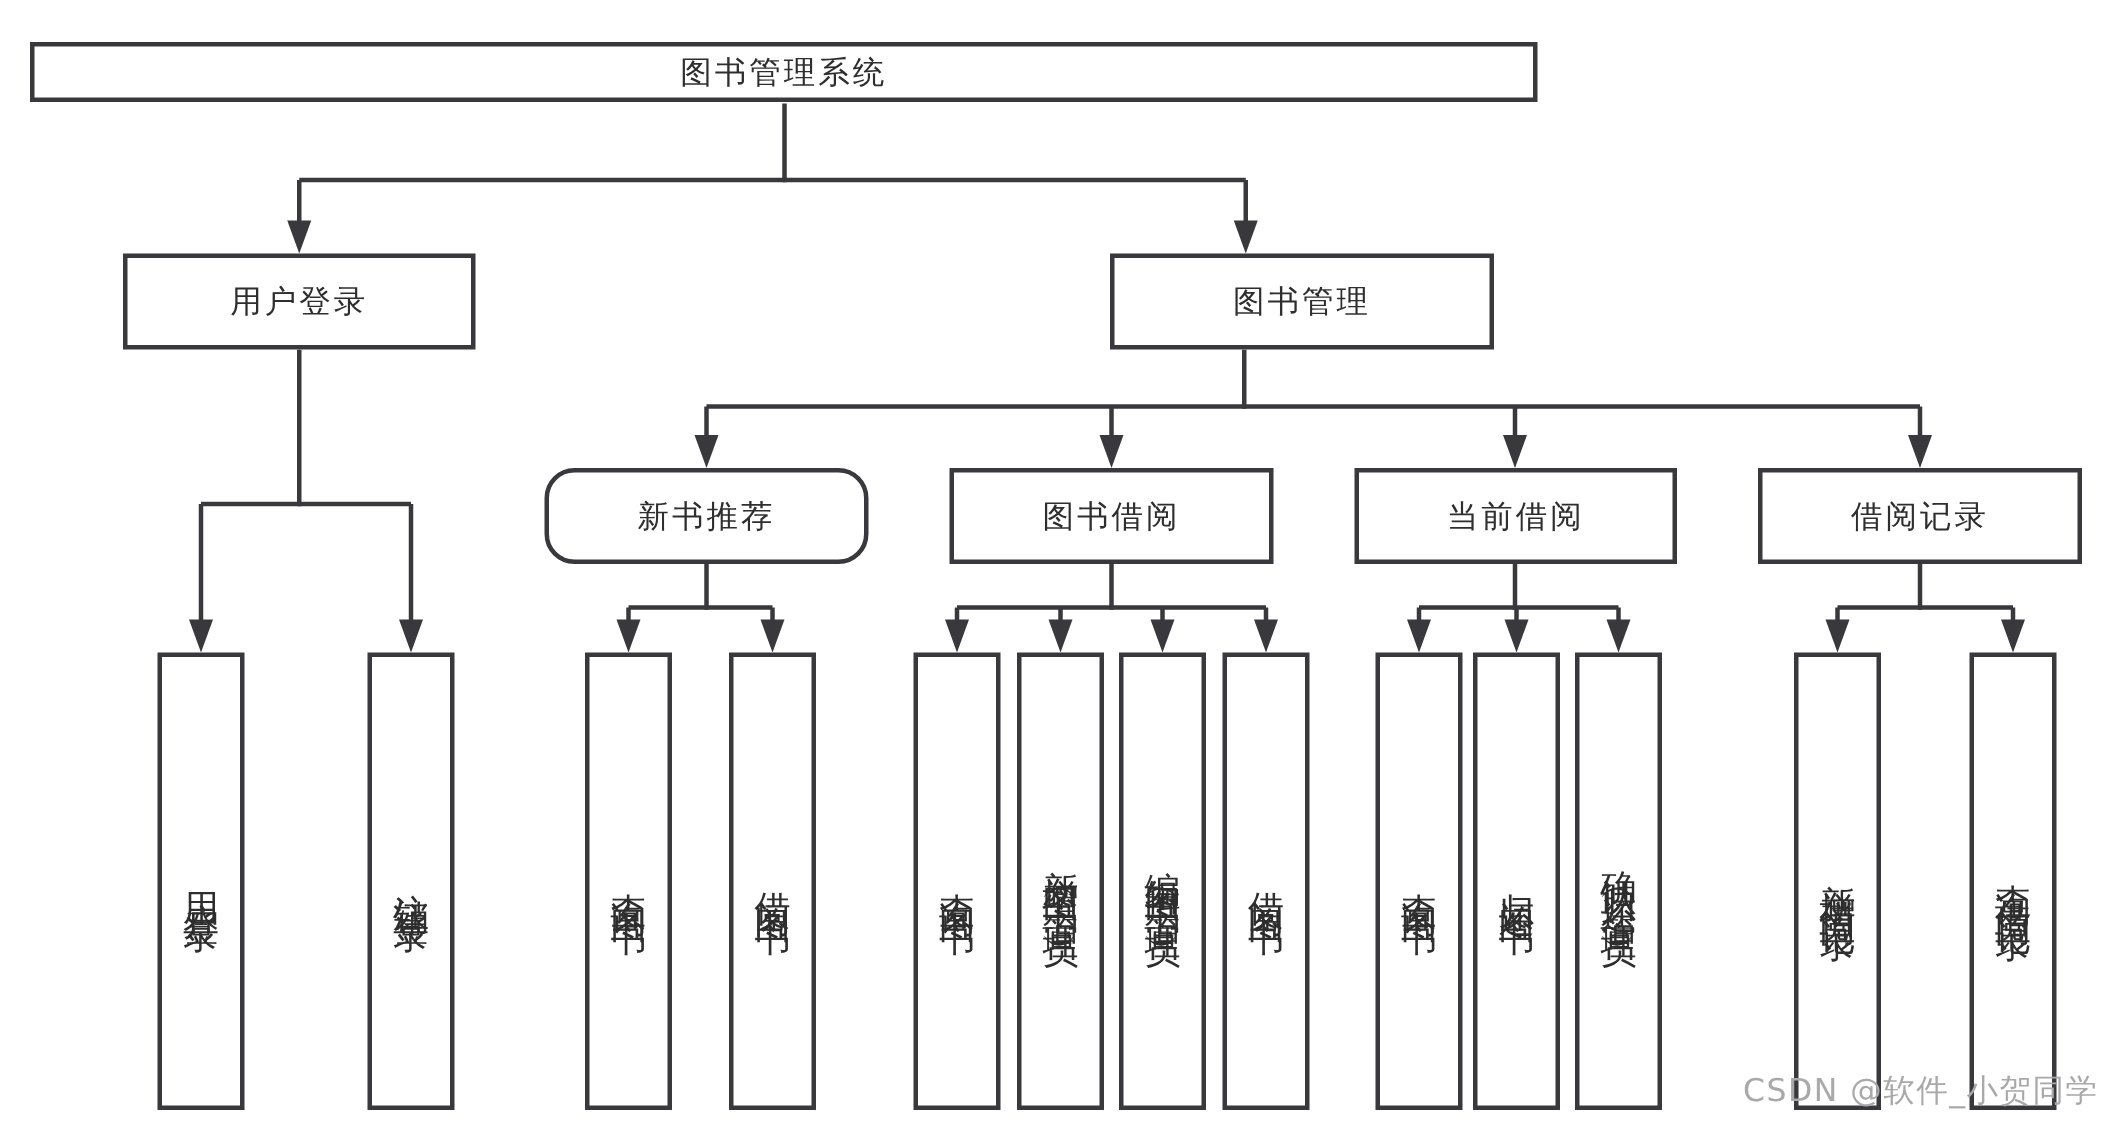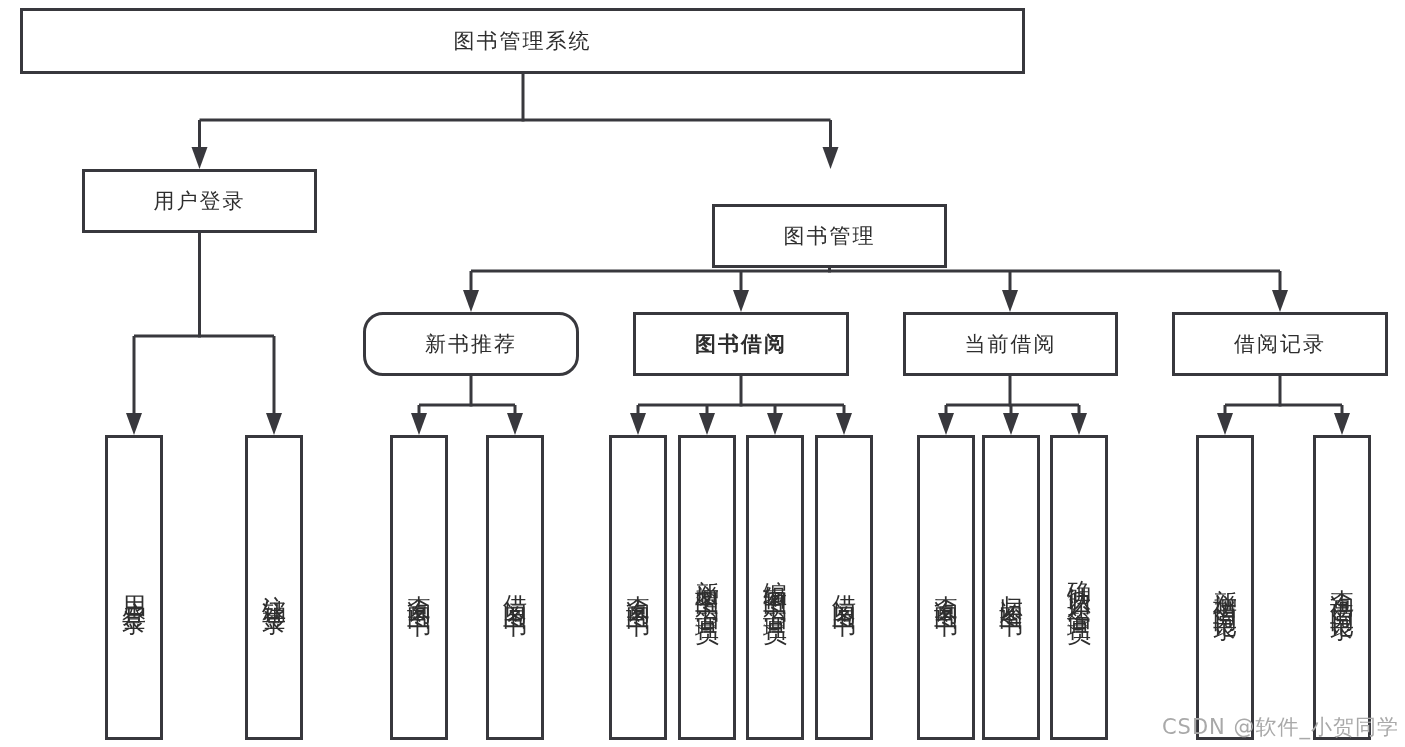--- a/index.html
+++ b/index.html
@@ -82,27 +82,27 @@
       <line x1="1011" y1="405" x2="1011" y2="419"></line>
       <polygon points="1003,413 1019,413 1011,435"></polygon>
       <line x1="1079" y1="405" x2="1079" y2="419"></line>
       <polygon points="1071,413 1087,413 1079,435"></polygon>
       <line x1="1225" y1="405" x2="1225" y2="419"></line>
       <polygon points="1217,413 1233,413 1225,435"></polygon>
       <line x1="1342" y1="405" x2="1342" y2="419"></line>
       <polygon points="1334,413 1350,413 1342,435"></polygon>
     </svg>
 
-  <div class="hbox" style="left:20px;top:8px;width:1005px;height:66px;">图书管理系统</div>
+  <div class="hbox" style="left:20px;top:28px;width:1005px;height:40px;">图书管理系统</div>
 
   <div class="hbox" style="left:82px;top:169px;width:235px;height:64px;">用户登录</div>
-  <div class="hbox" style="left:712px;top:169px;width:235px;height:64px;margin-top:35px;">图书管理</div>
+  <div class="hbox" style="left:740px;top:169px;width:256px;height:64px;">图书管理</div>
 
   <div class="hbox" style="left:363px;top:312px;width:216px;height:64px;border-radius:20px;">新书推荐</div>
-  <div class="hbox" style="left:633px;top:312px;width:216px;height:64px;font-weight:bold;">图书借阅</div>
+  <div class="hbox" style="left:633px;top:312px;width:216px;height:64px;">图书借阅</div>
   <div class="hbox" style="left:903px;top:312px;width:215px;height:64px;">当前借阅</div>
   <div class="hbox" style="left:1172px;top:312px;width:216px;height:64px;">借阅记录</div>
 
   <div class="vbox" style="left:105px;">
     <span>用户登录</span>
   </div>
   <div class="vbox" style="left:245px;">
     <span>注销登录</span>
   </div>
 

